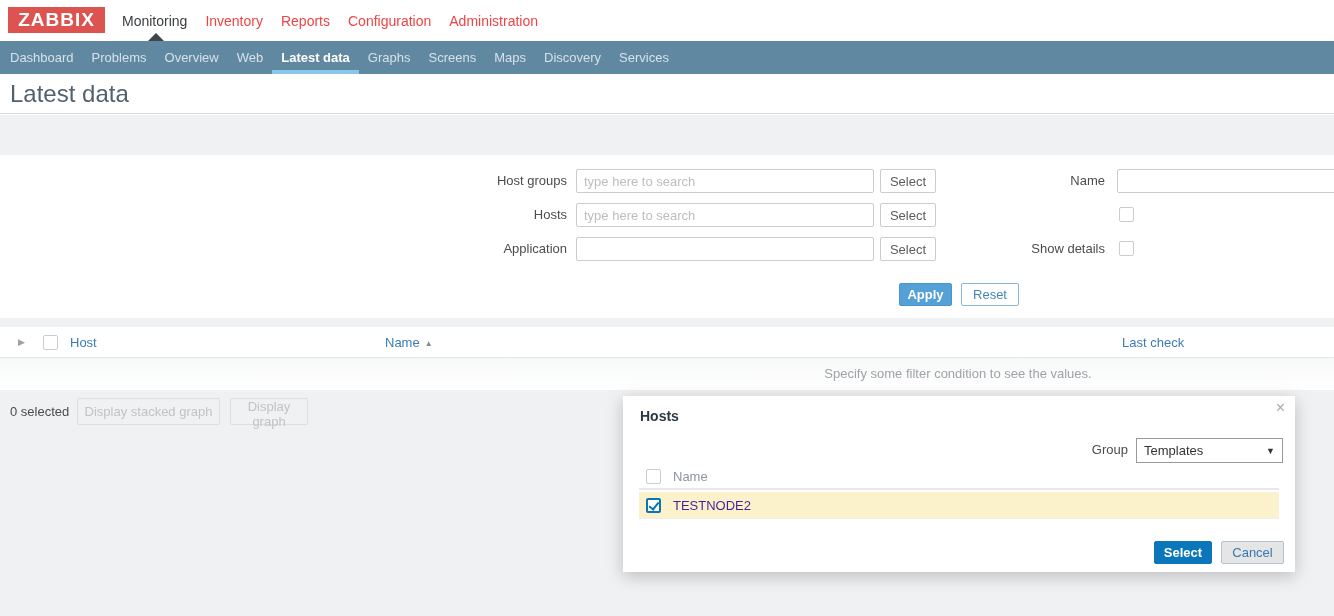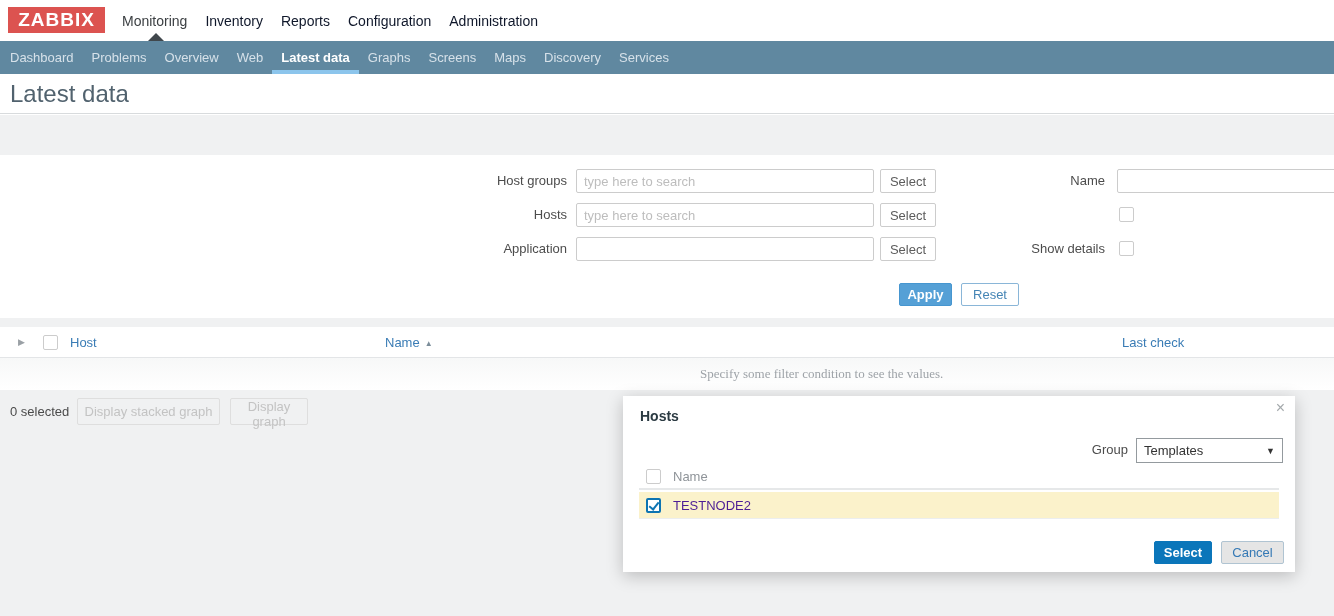--- a/index.html
+++ b/index.html
@@ -6,21 +6,21 @@
   html,body { background:#fff; }
   body { font-family:"Liberation Sans", sans-serif; font-size:13px; color:#333; }
   #app { position:relative; width:1334px; height:616px; overflow:hidden; background:#fff; }
 
   
   .topbar { position:absolute; top:0; left:0; right:0; height:41px; background:#fff; }
   .logo { position:absolute; left:8px; top:7px; width:97px; height:26px; background:#dc5350;
           color:#fff; font-size:19px; font-weight:bold; letter-spacing:1px;
           text-align:center; line-height:26px; }
   .top-menu { position:absolute; left:113px; top:0; height:41px; display:flex; align-items:center; }
-  .top-menu .tm-item { padding:0 9px; font-size:14px; color:#0f172a; cursor:pointer; white-space:nowrap; }
+  .top-menu .tm-item { padding:0 9px; font-size:14px; color:#ef4444; cursor:pointer; white-space:nowrap; }
   .top-menu .tm-item.active { color:#3b3f42; }
   .caret-up { position:absolute; left:148px; top:33px; width:0; height:0;
               border-left:8px solid transparent; border-right:8px solid transparent;
               border-bottom:8px solid #40474c; }
 
   
   .subnav { position:absolute; top:41px; left:0; right:0; height:33px; background:#6088a0;
             display:flex; padding-left:1px;text-align:right; }
   .subnav .sn-item { padding:0 9px; line-height:33px; font-size:13px; color:#d6e1e9;
                      position:relative; cursor:pointer; white-space:nowrap; }
@@ -54,22 +54,22 @@
                background:#fff; border:1px solid #8ab6d8; color:#4585b5; }
 
   
   .table-panel { position:absolute; top:327px; left:0; width:1334px; height:63px; background:#fff; }
   .thead { position:absolute; top:0; left:0; right:0; height:31px; border-bottom:1px solid #e3e5e7; }
   .thead .col-link { position:absolute; line-height:31px; color:#3a7cb5; cursor:pointer; }
   .expand-ic { position:absolute; left:18px; line-height:31px; font-size:9px; color:#9aa0a5; cursor:pointer; }
   .sort-ic { font-size:8px; color:#7b8d9a; margin-left:5px; vertical-align:1px; }
   .empty-row { position:absolute; top:31px; left:0; right:0; height:32px;
                background:linear-gradient(180deg,#f7f8f8,#ffffff); }
-  .empty-msg { position:absolute; left:700px; top:0; width:516px; text-align:left;
-               line-height:32px; color:#9ea3a8;font-family:Liberation Serif, serif; }
+  .empty-msg { position:absolute; left:700px; top:0; width:516px; text-align:center;
+               line-height:32px; color:#9ea3a8; }
 
   
   .selected-count { position:absolute; left:10px; top:398px; line-height:27px; color:#4b4b4b; }
   .btn-disabled { position:absolute; top:398px; height:27px; background:transparent;
                   border:1px solid #dedede; color:#c3c3c3; border-radius:2px; cursor:default; }
 
   
   .modal { position:absolute; left:623px; top:396px; width:672px; height:176px; background:#fff;
            box-shadow:0 4px 16px rgba(0,0,0,0.22); }
   .modal-title { position:absolute; left:17px; top:12px; font-size:14px; font-weight:bold; color:#2b3a42; }

